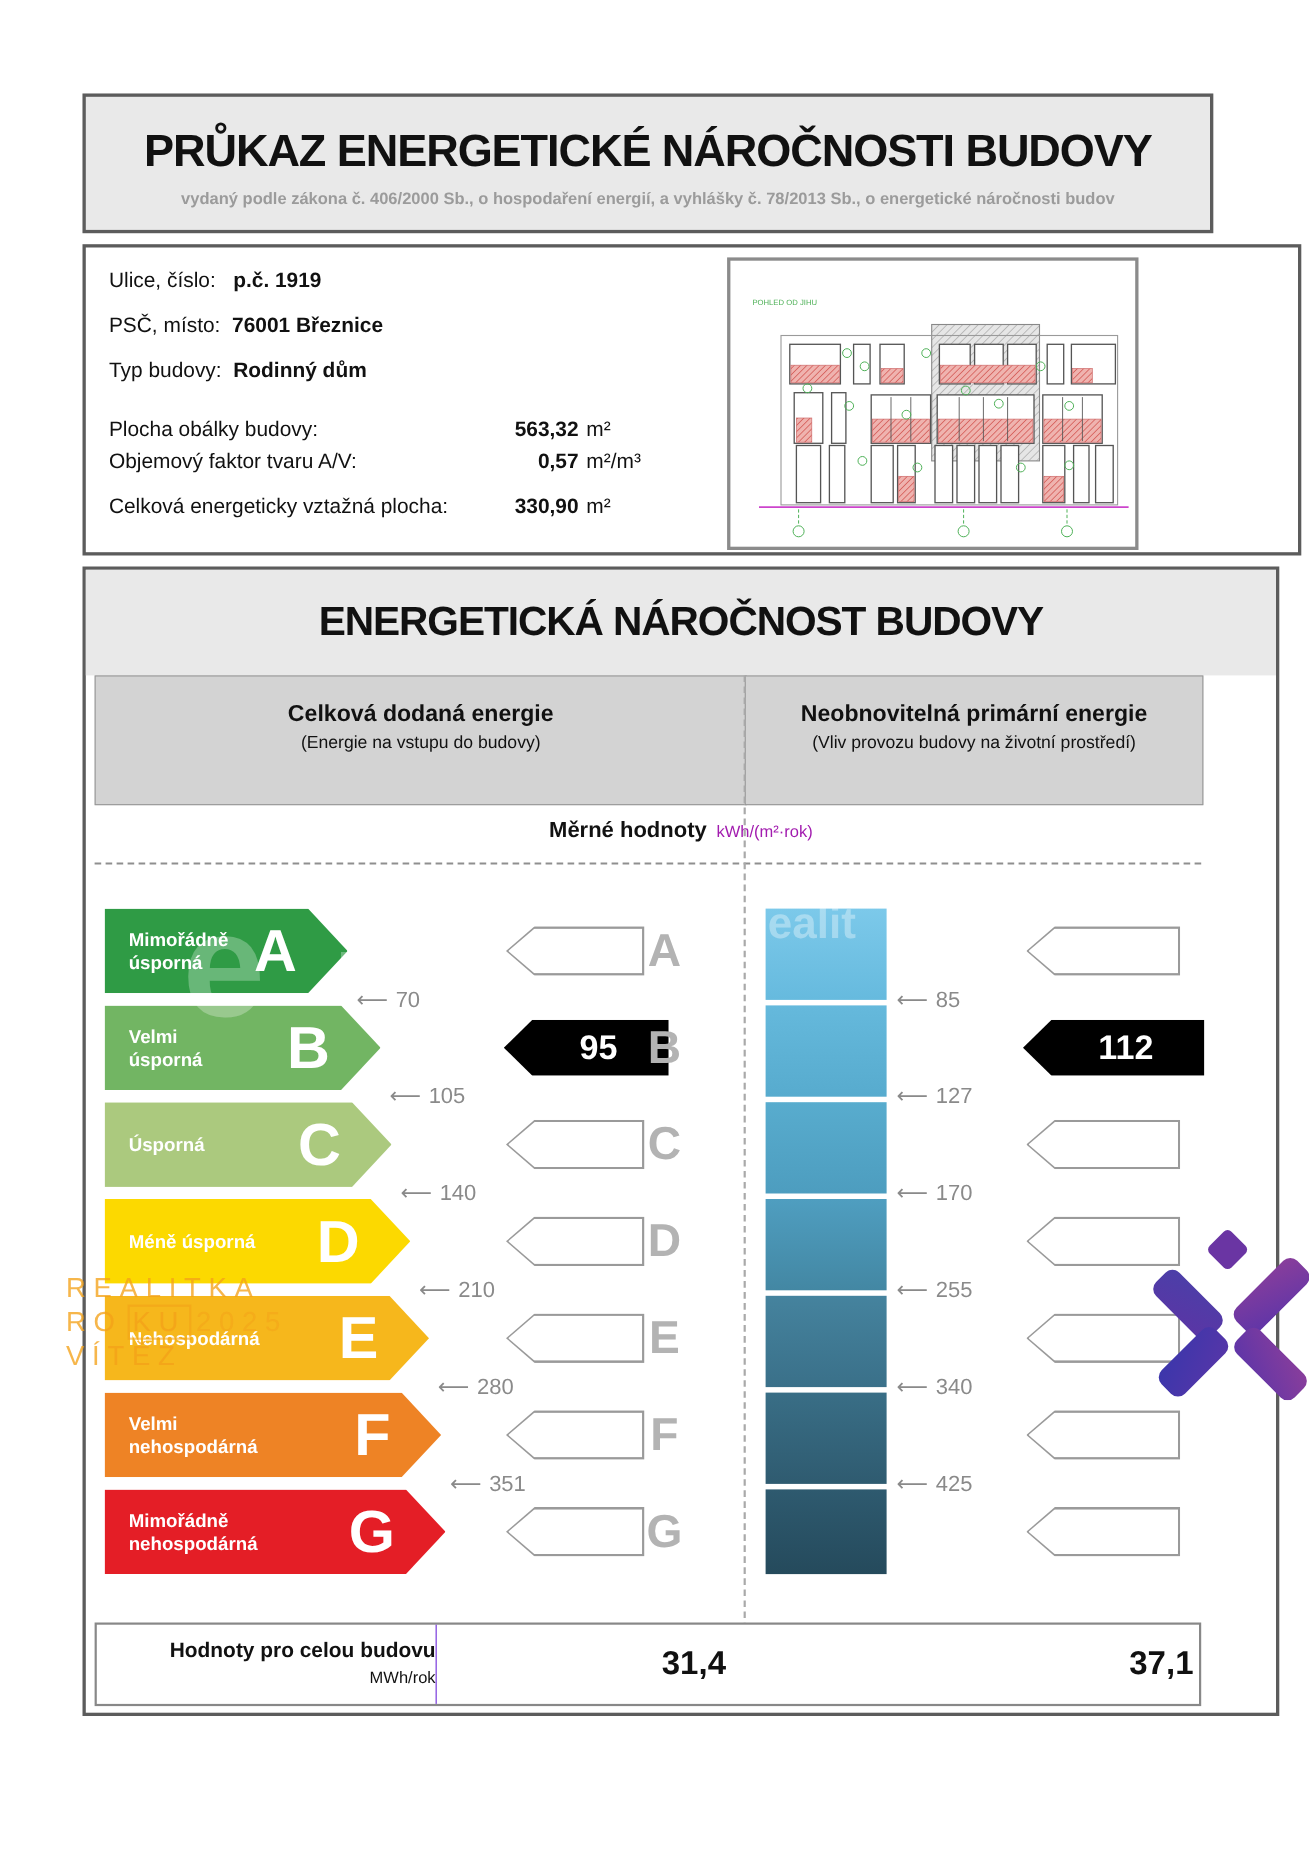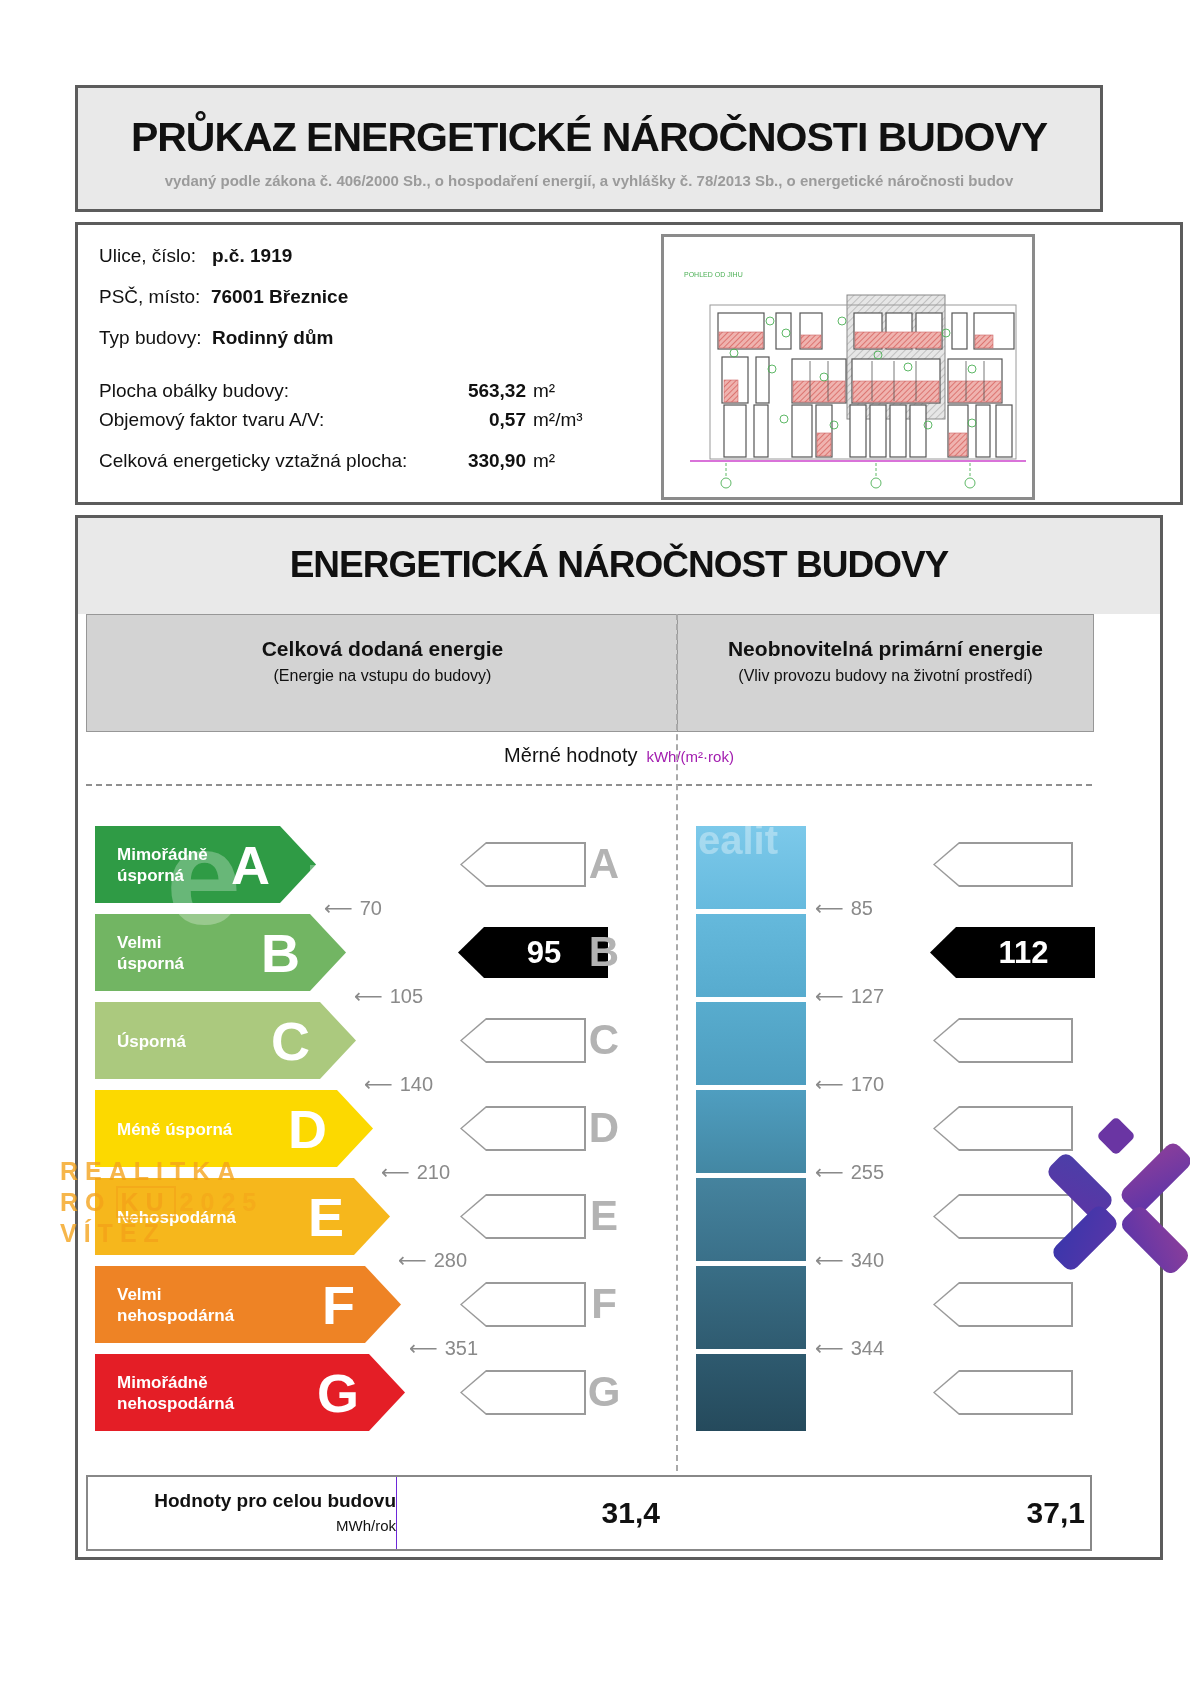--- a/index.html
+++ b/index.html
@@ -182,21 +182,21 @@
     <div class="hcell" style="left:8px;top:96px;width:591px;height:116px;">
       <div class="t1">Celková dodaná energie</div>
       <div class="t2">(Energie na vstupu do budovy)</div>
     </div>
     <div class="hcell" style="left:599px;top:96px;width:415px;height:116px;">
       <div class="t1">Neobnovitelná primární energie</div>
       <div class="t2">(Vliv provozu budovy na životní prostředí)</div>
     </div>
 
     <div class="abs" style="left:0;right:0;top:226px;text-align:center;">
-      <span style="font-weight:normal;font-size:20px;">Měrné hodnoty</span>&nbsp;
+      <span style="font-weight:bold;font-size:20px;">Měrné hodnoty</span>&nbsp;
       <span style="font-size:15px;color:#a21caf;">kWh/(m²·rok)</span>
     </div>
 
     <div class="dashh" style="left:8px;top:266px;width:1006px;"></div>
     <div class="dashv" style="left:598px;top:96px;height:937px;"></div>
 
     <div class="carr" style="left: 17px; top: 308px; width: 221px; height: 77px; background: rgb(47, 155, 69);">
       <div class="lbl"><span>Mimořádně</span><br>
         <span>úsporná</span></div>
       <div class="big">A</div>
@@ -279,21 +279,21 @@
     <div class="bseg" style="top: 572px; height: 83px; background: linear-gradient(rgb(79, 158, 192), rgb(67, 135, 163));"></div>
     <div class="bseg" style="top: 660px; height: 83px; background: linear-gradient(rgb(69, 131, 158), rgb(58, 112, 137));"></div>
     <div class="bseg" style="top: 748px; height: 83px; background: linear-gradient(rgb(57, 110, 134), rgb(47, 91, 112));"></div>
     <div class="bseg" style="top: 836px; height: 77px; background: linear-gradient(rgb(46, 90, 111), rgb(37, 74, 92));"></div>
 
     <div class="thr" style="left:737px;top:378px;"><span class="ar">⟵</span><span>85</span></div>
     <div class="thr" style="left:737px;top:466px;"><span class="ar">⟵</span><span>127</span></div>
     <div class="thr" style="left:737px;top:554px;"><span class="ar">⟵</span><span>170</span></div>
     <div class="thr" style="left:737px;top:642px;"><span class="ar">⟵</span><span>255</span></div>
     <div class="thr" style="left:737px;top:730px;"><span class="ar">⟵</span><span>340</span></div>
-    <div class="thr" style="left:737px;top:818px;"><span class="ar">⟵</span><span>344</span></div>
+    <div class="thr" style="left:737px;top:818px;"><span class="ar">⟵</span><span>425</span></div>
 
     <div class="oarr" style="left:855px;top:324px;width:140px;height:45px;">
         <div class="in"></div>
       </div>
     <div class="varr" style="left:852px;top:409px;width:143px;height:51px;">
       <span>112</span>
     </div>
     <div class="oarr" style="left:855px;top:500px;width:140px;height:45px;">
         <div class="in"></div>
       </div>
@@ -307,21 +307,21 @@
         <div class="in"></div>
       </div>
     <div class="oarr" style="left:855px;top:852px;width:140px;height:45px;">
         <div class="in"></div>
       </div>
 
     <div class="wm" style="left:88px;top:282px;font-weight:bold;font-size:135px;color:rgba(255,255,255,0.28);z-index:5;">e</div>
     <div class="wm" style="left:232px;top:302px;width:60px;height:60px;z-index:5;opacity:.3;
          background:repeating-conic-gradient(#ffffff 0% 25%, transparent 0% 50%) 0 0/30px 30px;"></div>
     <div class="wm" style="left:620px;top:300px;font-weight:bold;font-size:40px;color:rgba(255,255,255,0.35);z-index:5;">ealit</div>
-    <div class="wm" style="left:-18px;top:638px;z-index:6;color:rgba(244,162,24,0.78);font-weight:bold;font-size:25px;letter-spacing:7px;line-height:31px;white-space:nowrap;">
+    <div class="wm" style="left:-18px;top:638px;z-index:6;color:rgba(244,162,24,0.78);font-weight:normal;font-size:25px;letter-spacing:7px;line-height:31px;white-space:nowrap;">
       <div><span>REALITKA</span></div>
       <div><span>RO</span><span style="border:2px solid rgba(244,162,24,0.6);padding:0 3px;margin:0 4px;">KU</span><span style="color:rgba(244,162,24,0.5);">2025</span></div>
       <div><span>VÍTĚZ</span></div>
     </div>
 
     <svg class="abs" style="left:950px;top:590px;z-index:20;" width="190" height="165" viewBox="0 0 190 165">
       <defs>
         <linearGradient id="gi" x1="0" y1="0" x2="1" y2="1">
           <stop offset="0" stop-color="#4b3fa8"></stop>
             <stop offset="1" stop-color="#5b35a5"></stop>

